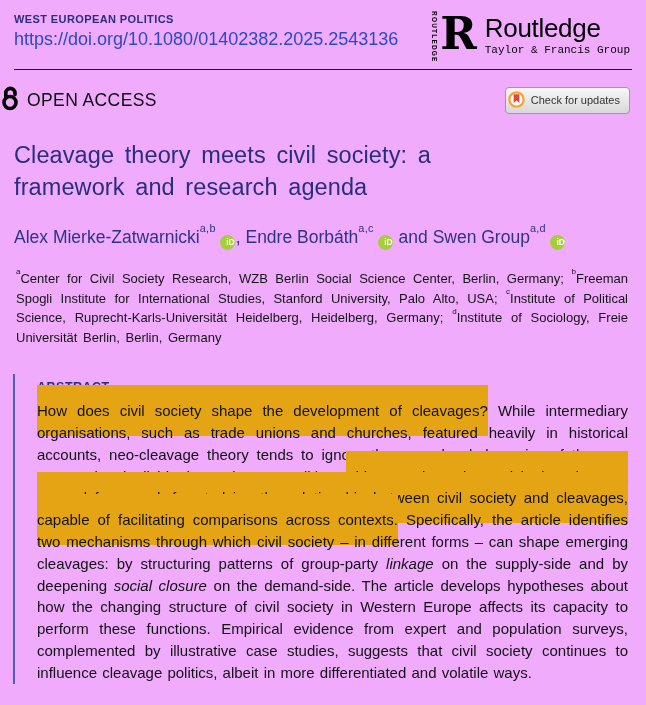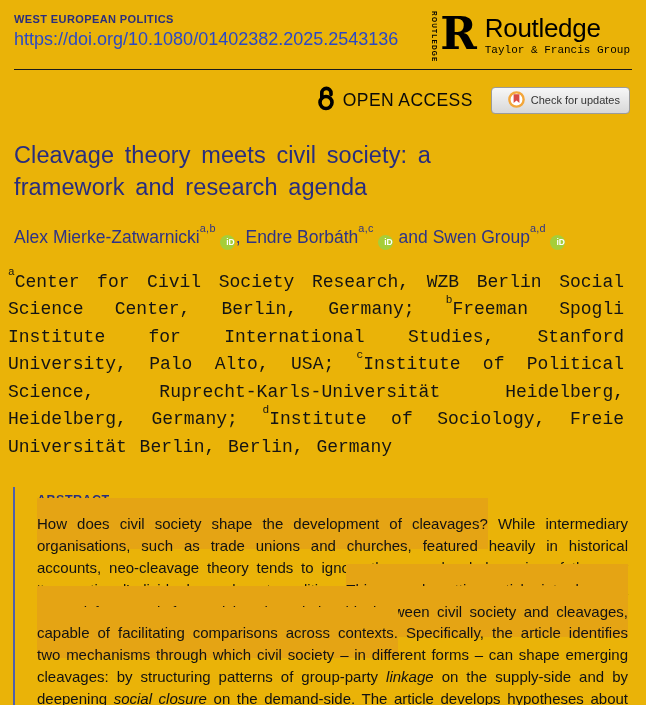--- a/index.html
+++ b/index.html
@@ -1,19 +1,19 @@
 <!DOCTYPE html>
 <html style="--highlight: #e5a414; --orcid: #a6ce39; --rail: #5060aa;"><head>
 <meta charset="utf-8">
 <style>
   html,body{margin:0;padding:0;background:#ffffff;}
   .page{
     position:relative;
     width:646px;height:705px;
-    background:#eab308;
+    background:#f0abfc;
     overflow:hidden;
     font-family:"Liberation Sans", sans-serif;
     color:#141414;
   }
   
   .hdr{display:flex;justify-content:space-between;align-items:flex-start;padding:13px 16px 0 14px;}
   .journal{font-size:11px;font-weight:700;letter-spacing:.4px;color:#2a2e7e;}
   .doi{font-size:18px;color:#2b49c5;margin-top:4px;text-decoration:none;display:inline-block;}
   .logo{display:flex;align-items:flex-start;gap:2px;margin-top:-2px;}
   .logo-vert{
@@ -24,48 +24,48 @@
   .logo-r{
     font-family:"DejaVu Serif", serif;
     font-weight:700;font-size:44px;line-height:46px;color:#000;
     margin-right:6px;
   }
   .logo-names{display:flex;flex-direction:column;justify-content:center;padding-top:4px;}
   .logo-name{font-size:26px;line-height:26px;color:#000;letter-spacing:-.3px;}
   .logo-group{font-size:11px;color:#000;margin-top:3px;font-family:Liberation Mono, monospace;}
   .rule{margin:10px 14px 0 14px;border-bottom:1.6px solid #1b1b1b;}
   
-  .access-row{display:flex;justify-content:flex-end;align-items:center;gap:18px;margin:15px 16px 0 0;}
+  .access-row{display:flex;justify-content:space-between;align-items:center;gap:18px;margin:15px 16px 0 0;}
   .oa{display:flex;align-items:center;gap:7px;}
   .oa-text{font-size:17.5px;color:#0a0a0a;letter-spacing:.4px;}
   .chk-btn{
     display:flex;align-items:center;gap:6px;
-    padding:3px 9px 3px 16px;
+    padding:3px 9px 3px 2px;
     background:linear-gradient(#f7f7f7,#d8d8d8);
     border:1px solid #9b9b9b;border-radius:4px;
     font-size:11px;color:#333;cursor:pointer;
   }
   
   .title{
     margin:24px 16px 0 14px;max-width:522px;
     font-size:23.5px;font-weight:400;color:#282d7f;
     line-height:1.37;word-spacing:4px;letter-spacing:.1px;
   }
   .authors{margin:20px 16px 0 14px;max-width:560px;font-size:17.5px;color:#2e3387;line-height:1.62;}
   .authors sup{font-size:62%;position:relative;top:-.45em;letter-spacing:.3px;}
   .orcid{
     display:inline-block;width:15px;height:15px;border-radius:50%;
     background:var(--orcid,#a6ce39);color:#fff;
     font-size:8.5px;font-weight:700;line-height:15px;text-align:right;
     margin:0 1px 0 4px;vertical-align:-2px;cursor:pointer;
   }
   .affils{
-    margin:17px 18px 0 8px;max-width:616px;
-    font-size:18px;color:#141414;line-height:1.53;
-    text-align:justify;word-spacing:2px;font-family:Liberation Mono, monospace;
+    margin:17px 18px 0 16px;max-width:616px;
+    font-size:13px;color:#141414;line-height:1.53;
+    text-align:justify;word-spacing:2px;
   }
   .affils sup{font-size:62%;position:relative;top:-.42em;}
   
   .abstract{
     margin:26px 0 0 13px;
     border-left:2.5px solid var(--rail,#5060aa);
     padding:6px 18px 0 22px;
   }
   .abs-label{font-size:12.5px;font-weight:700;color:#282d7f;letter-spacing:.5px;}
   .abs-text{

